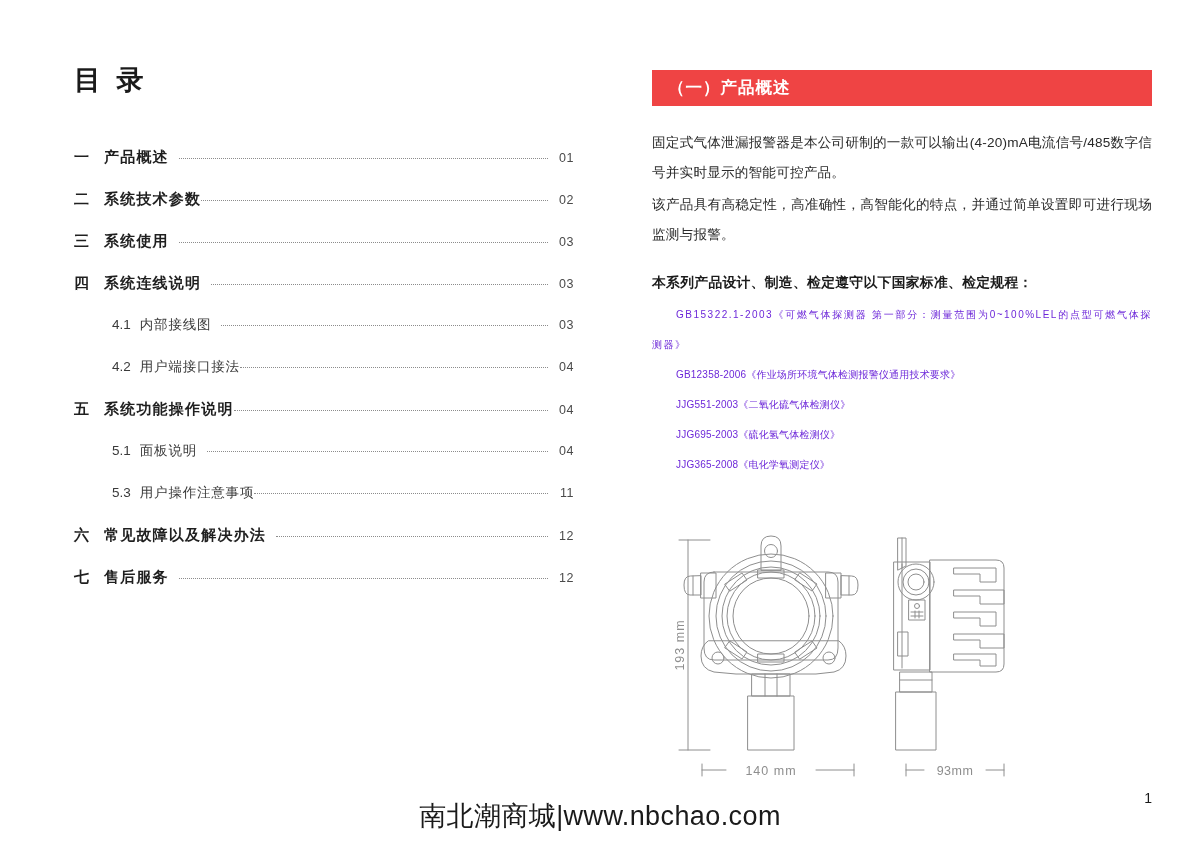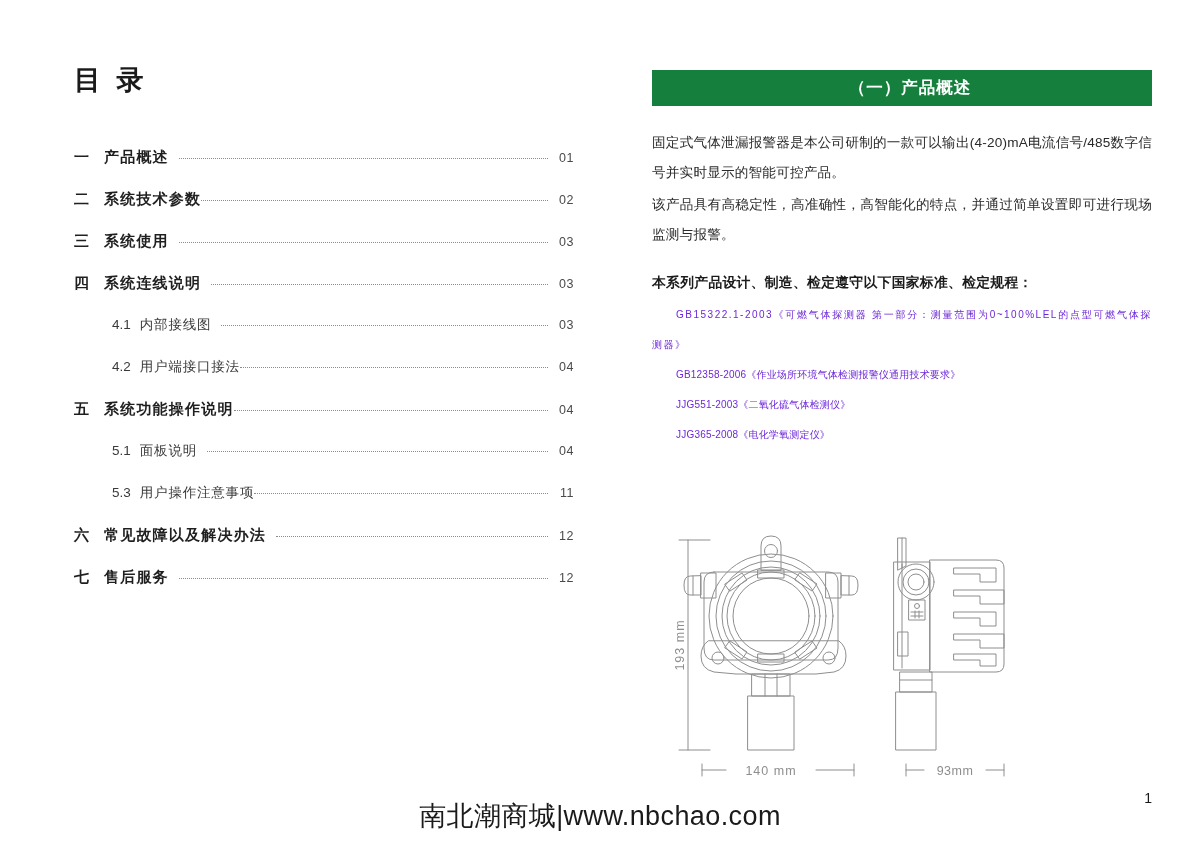--- a/index.html
+++ b/index.html
@@ -259,34 +259,35 @@
         <span class="toc-label">售后服务</span>
         <span class="toc-dots gap"></span>
         <span class="toc-page">12</span>
       </li>
 
     </ul>
   </div>
 
   <div class="right-col">
 
-    <div class="section-bar" style="background: #15803d; justify-content: center;">
+    <div class="section-bar" style="background: #ef4444;">
       <span>（一）产品概述</span>
     </div>
 
     <div class="body-text">
       <p class="para">固定式气体泄漏报警器是本公司研制的一款可以输出(4-20)mA电流信号/485数字信号并实时显示的智能可控产品。</p>
       <p class="para p2">该产品具有高稳定性，高准确性，高智能化的特点，并通过简单设置即可进行现场监测与报警。</p>
 
       <div class="std-heading">本系列产品设计、制造、检定遵守以下国家标准、检定规程：</div>
 
       <ul class="std-list">
         <li class="std-item wide">GB15322.1-2003《可燃气体探测器  第一部分：测量范围为0~100%LEL的点型可燃气体探测器》</li>
         <li class="std-item indent">GB12358-2006《作业场所环境气体检测报警仪通用技术要求》</li>
         <li class="std-item indent">JJG551-2003《二氧化硫气体检测仪》</li>
+        <li class="std-item indent">JJG695-2003《硫化氢气体检测仪》</li>
         <li class="std-item indent">JJG365-2008《电化学氧测定仪》</li>
       </ul>
     </div>
   </div>
 
   <div class="diagram">
     <svg width="370" height="260" viewBox="0 0 370 260" xmlns="http://www.w3.org/2000/svg">
       <g fill="none" stroke="#8e8e8e" stroke-width="1" stroke-linejoin="round" stroke-linecap="round">
 
         <g>

